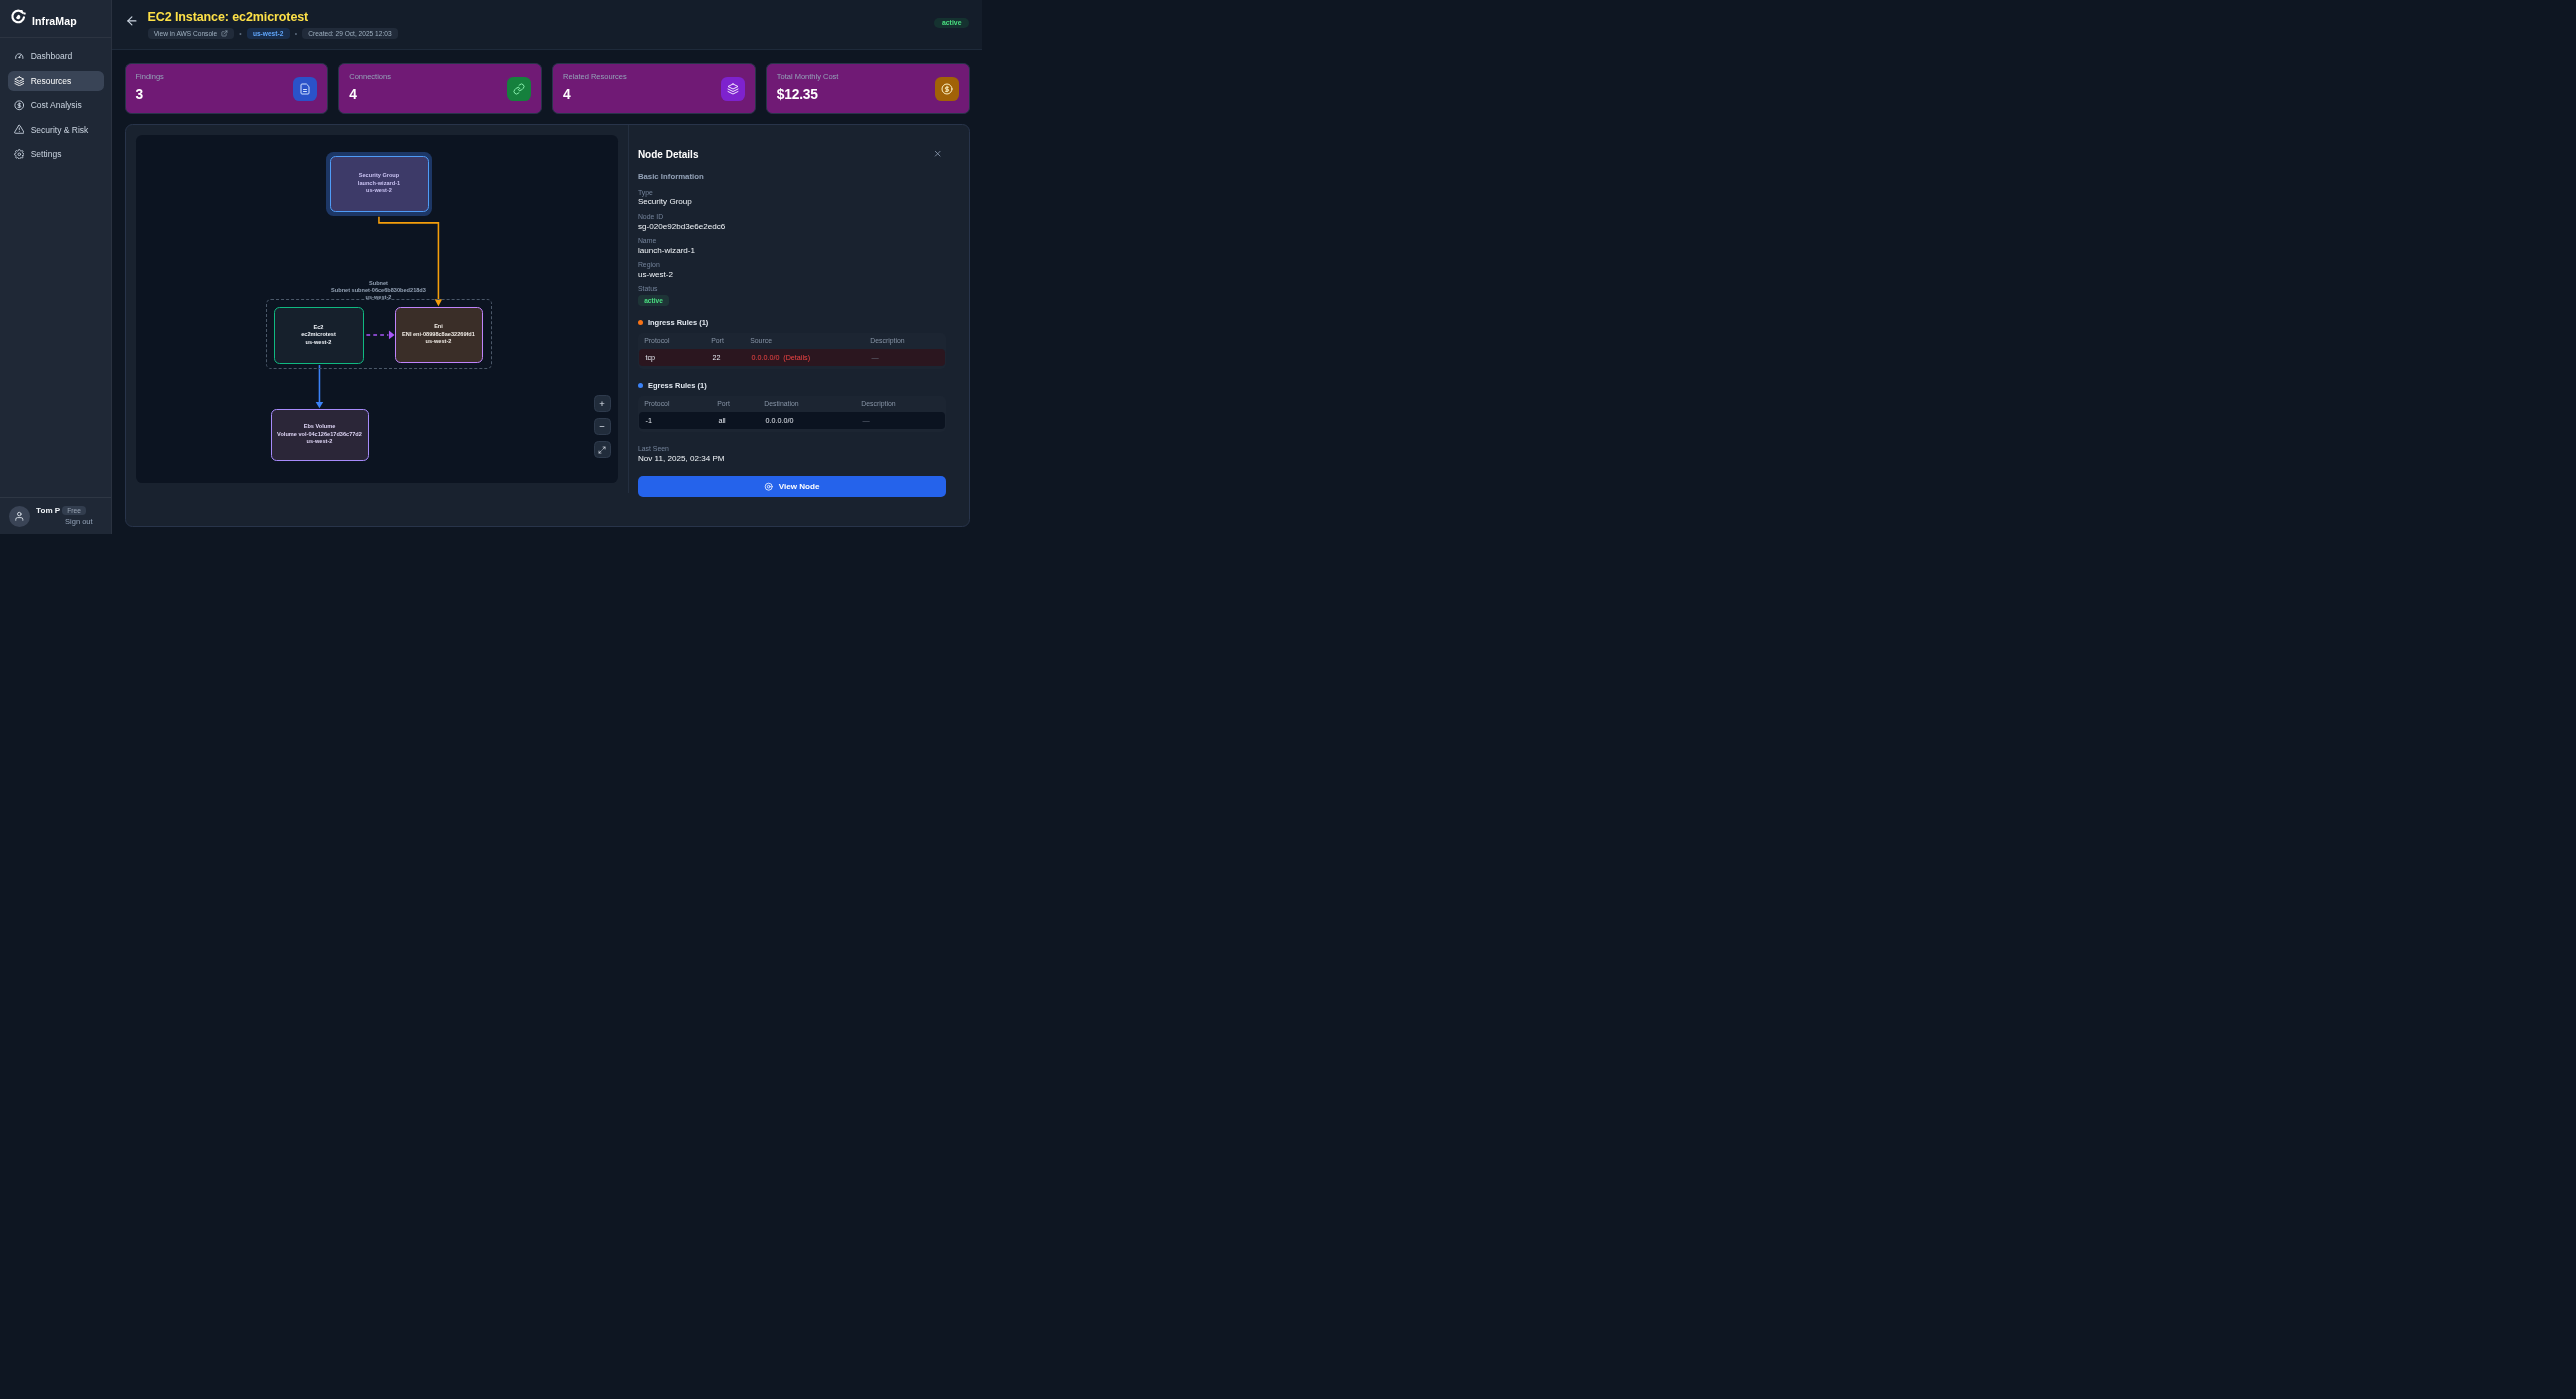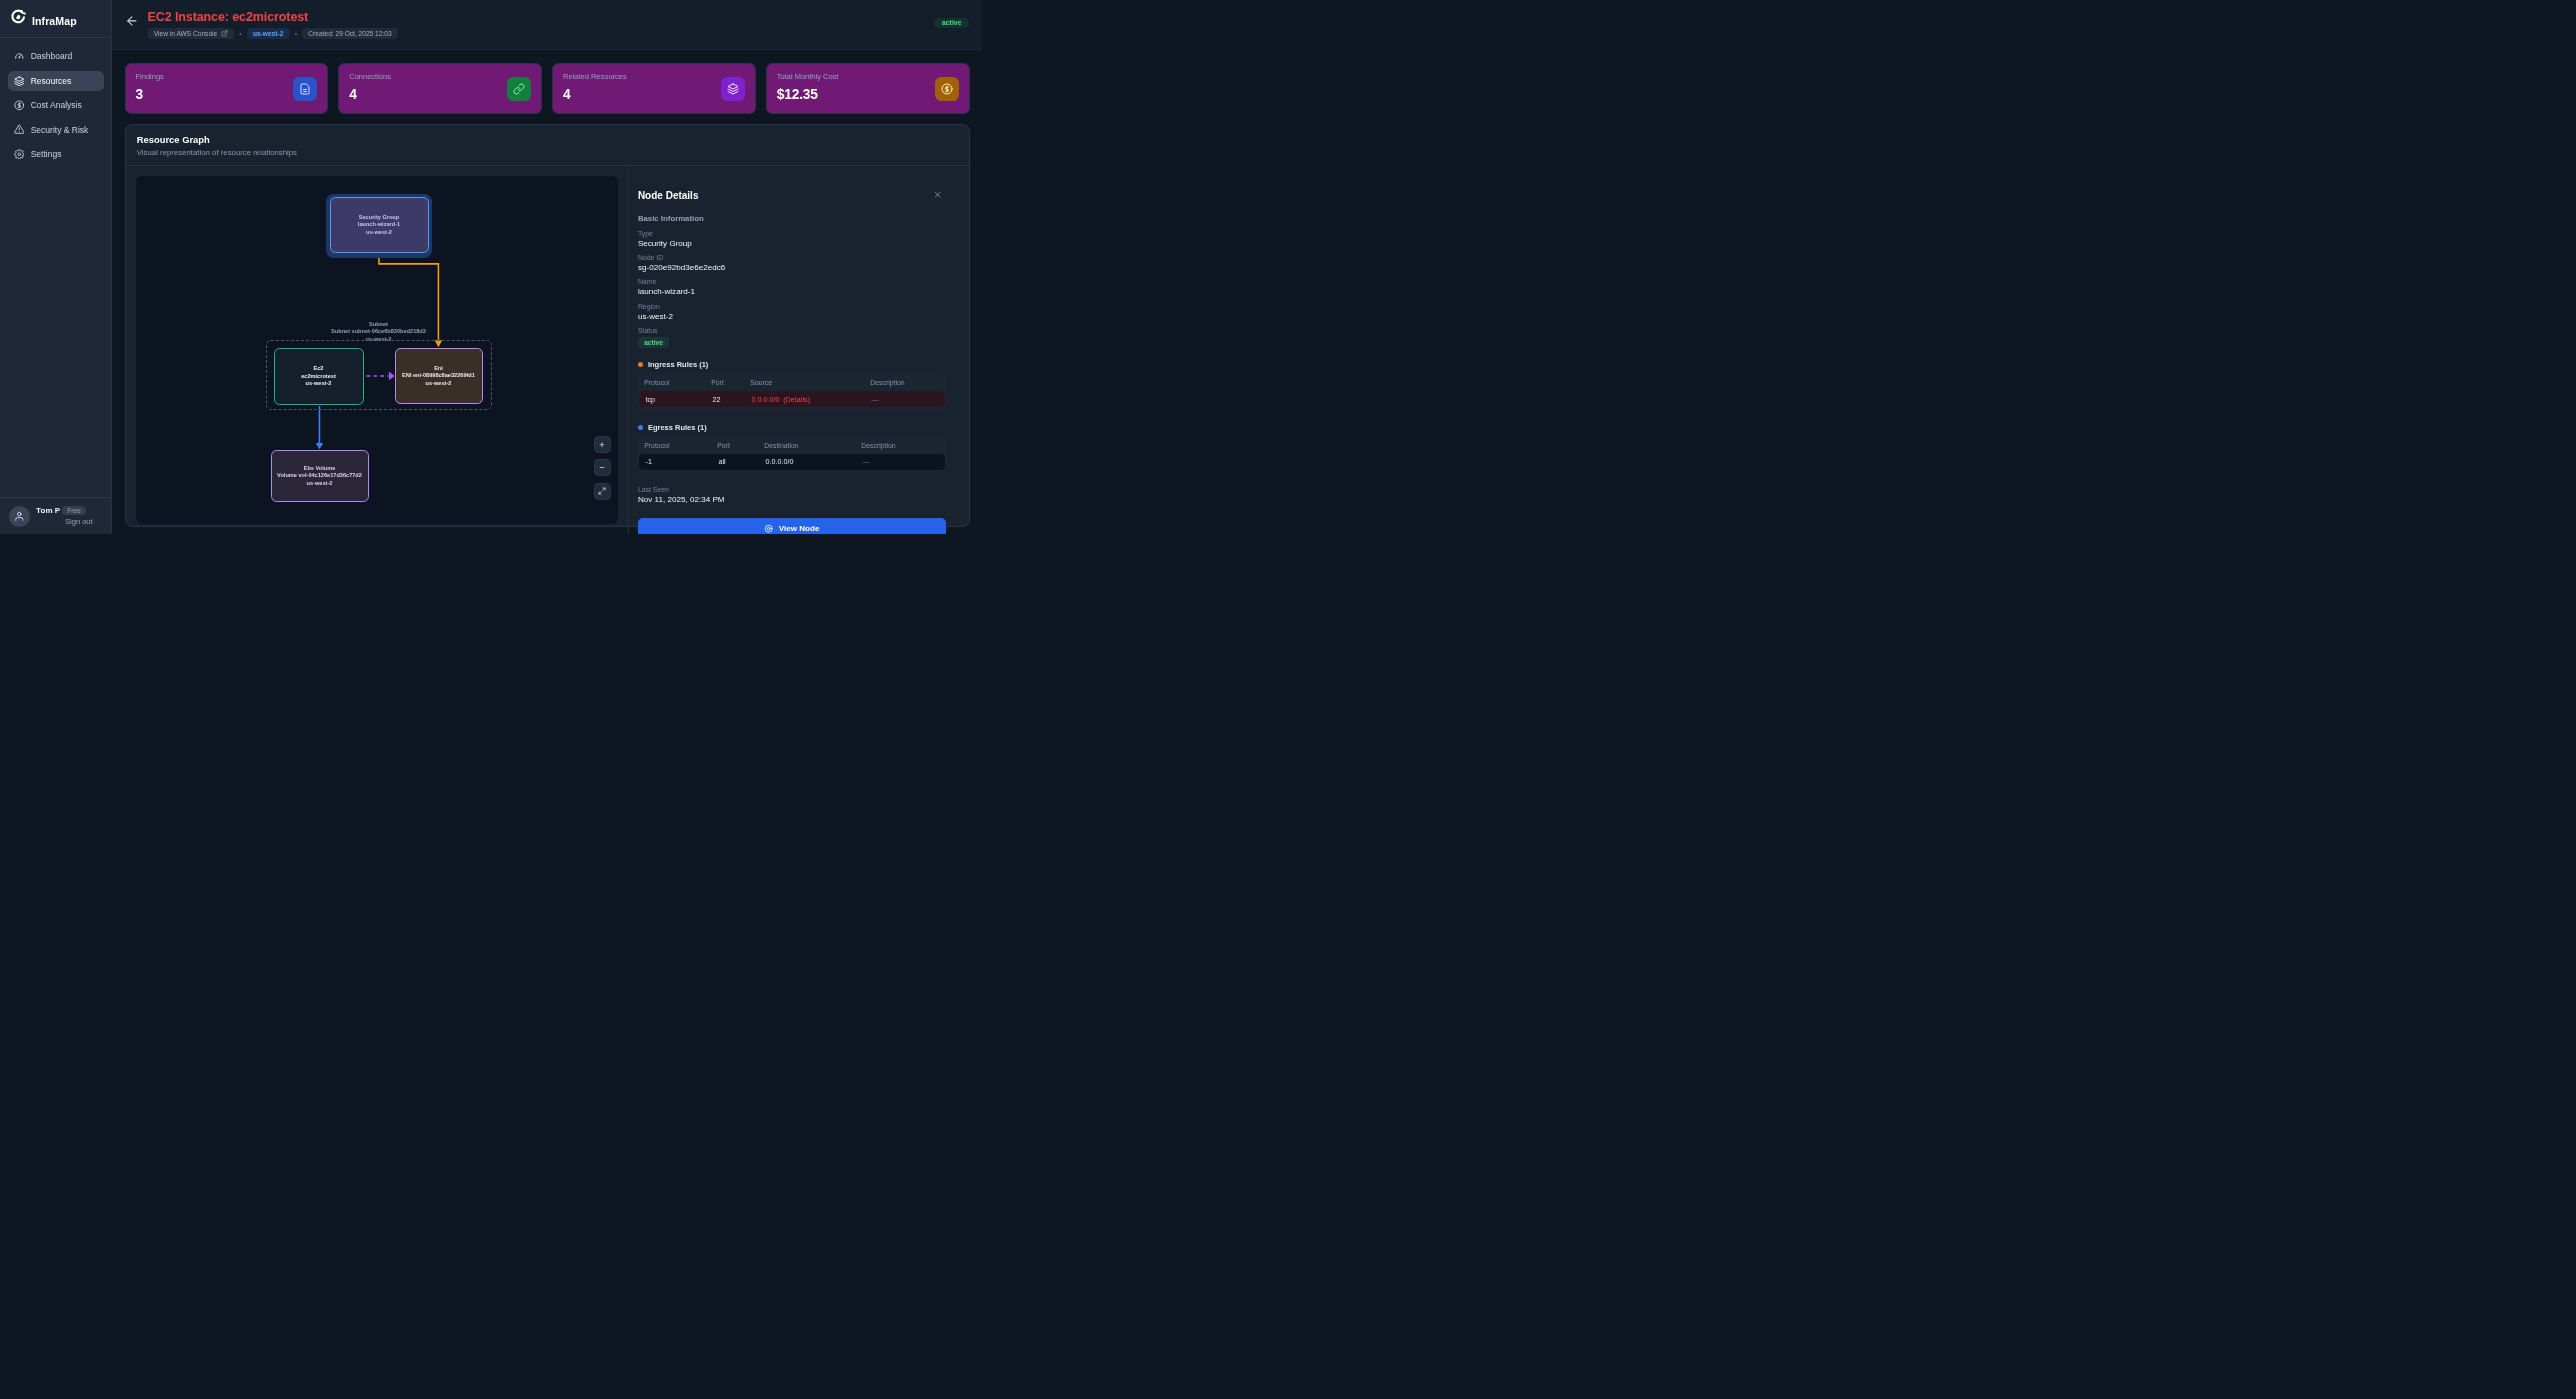--- a/index.html
+++ b/index.html
@@ -27,21 +27,21 @@
   .free-badge { background:#323d4e; color:#9aa6b6; font-size:6.6px; padding:1.3px 5px; border-radius:3.8px; }
   .signout { font-size:7.5px; color:#94a3b8; margin-top:1.9px; cursor:pointer;margin-left:29px; }
 
   
   .main { margin-left:112px; }
   .header { position:relative; height:50px; background:#141d2a; border-bottom:0.6px solid #1e2a3a;
     padding:10px 12.5px 0 13px; display:flex; }
   .back-btn { width:15px; height:15px; margin-top:4.4px; cursor:pointer; flex:none; }
   .back-btn svg { width:13.8px; height:13.8px; stroke:#cbd5e1; }
   .title-block { margin-left:7.5px; }
-  .page-title { font-size:12.5px; font-weight:700; color:#ef4444; letter-spacing:-0.1px; }
+  .page-title { font-size:12.5px; font-weight:700; color:#fde047; letter-spacing:-0.1px; }
   .meta-row { display:flex; align-items:center; gap:5px; margin-top:4.4px; }
   .pill { background:#212b3a; border-radius:3.8px; padding:1.9px 6.3px; font-size:6.6px; color:#9fb0c0;
     display:flex; align-items:center; gap:3.8px; }
   .pill svg { width:6.9px; height:6.9px; stroke:#9fb0c0; }
   .pill.region { background:rgba(59,130,246,.16); color:#60a5fa; font-weight:700; }
   .dot-sep { color:#5b6a7d; font-size:6.9px; }
   .status-pill { position:absolute; right:13px; top:17.5px; background:rgba(34,197,94,.13);
     color:#4ade80; font-size:6.9px; font-weight:700; padding:1.9px 7.5px; border-radius:626px; }
 
   
@@ -262,24 +262,20 @@
           <svg class="fthr" viewBox="0 0 24 24">
               <circle cx="12" cy="12" r="10"></circle>
               <path d="M12 6.5v11"></path>
               <path d="M14.8 8.5H10.7a2 2 0 0 0 0 4h2.6a2 2 0 0 1 0 4H9"></path>
             </svg>
         </div>
       </div>
     </div>
 
     <div class="graph-panel">
-      <div class="gp-header">
-        <div class="gp-title">Resource Graph</div>
-        <div class="gp-sub">Visual representation of resource relationships</div>
-      </div>
       <div class="gp-body">
 
         <div class="canvas">
           <svg class="edges" width="484" height="348" viewBox="0 0 773 555">
             <path d="M388 130 L388 140 L483 140 L483 263" stroke="#f59e0b" stroke-width="2.5" fill="none"></path>
             <polygon points="477,262 489,262 483,273" fill="#f59e0b"></polygon>
             <path d="M368 319 L403 319" stroke="#a855f7" stroke-width="2.5" stroke-dasharray="6 5" fill="none"></path>
             <polygon points="404,312 404,326 413,319" fill="#a855f7"></polygon>
             <path d="M293 367 L293 427" stroke="#3b82f6" stroke-width="2.5" fill="none"></path>
             <polygon points="287,426 299,426 293,436" fill="#3b82f6"></polygon>

